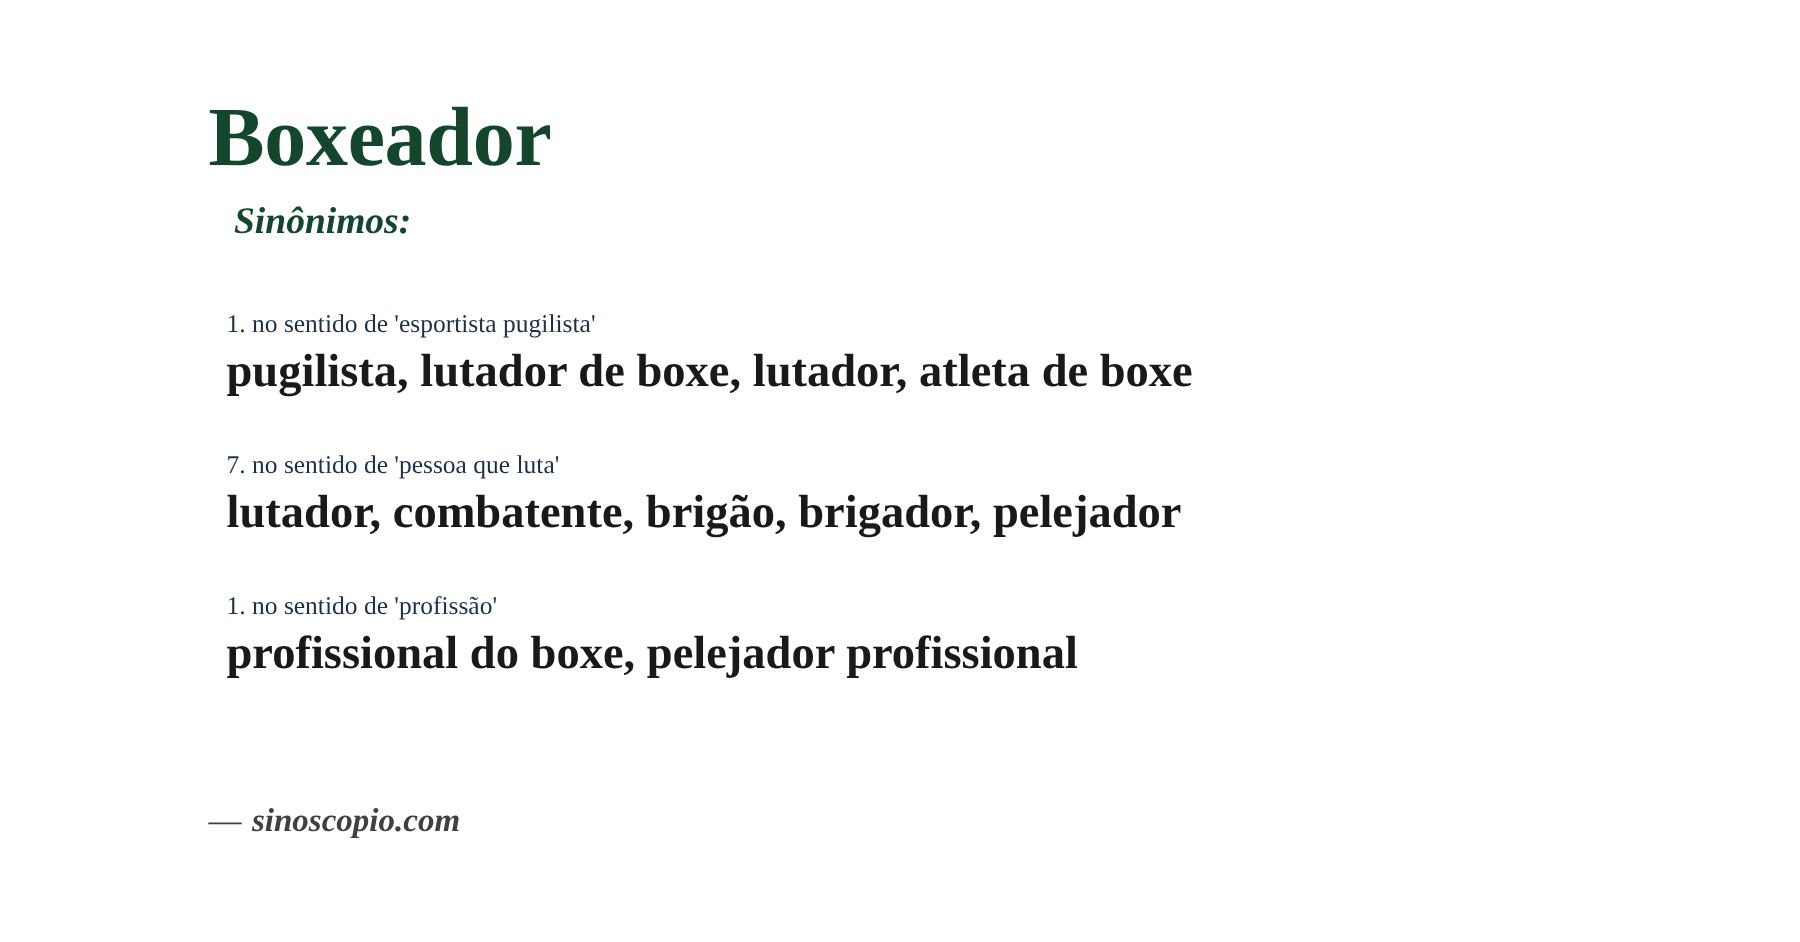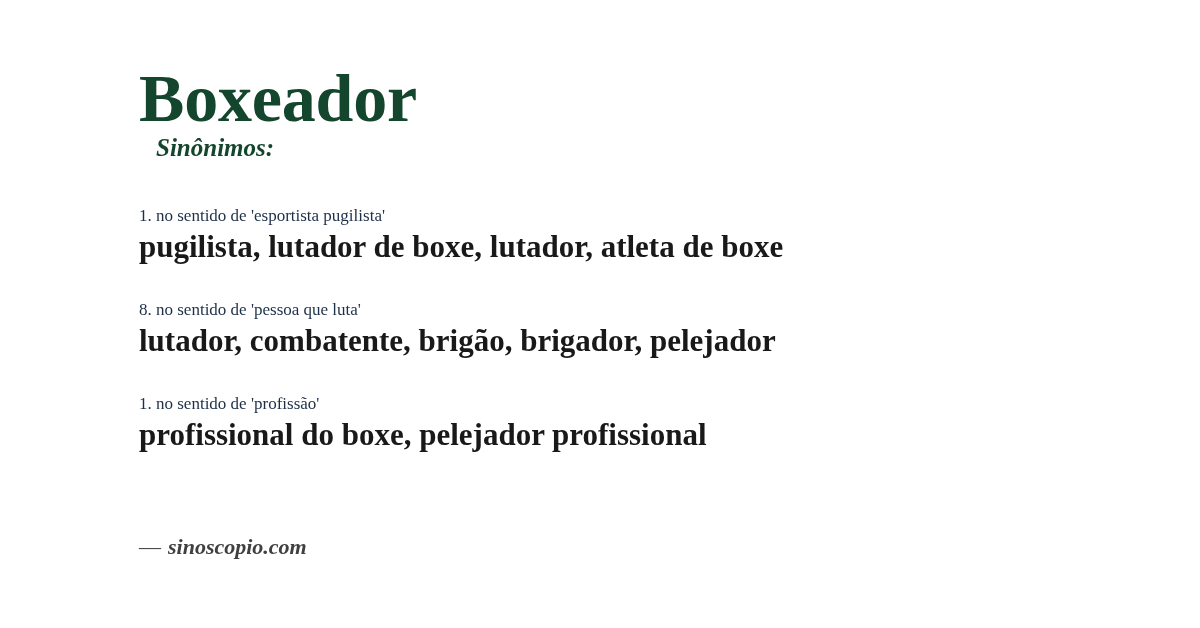--- a/index.html
+++ b/index.html
@@ -22,21 +22,21 @@
     box-sizing: border-box;
     padding: 0 0 0 139px;
   }
 
   .title {
     position: absolute;
     left: 139px;
     top: 62px;
     margin: 0;
     font-family: "Liberation Serif", "DejaVu Serif", serif;
-    font-size: 68px;
+    font-size: 56px;
     font-weight: bold;
     line-height: 1.08;
     letter-spacing: -0.2px;
     color: #14462e;
     white-space: nowrap;
   }
 
   .subtitle {
     position: absolute;
     left: 139px;
@@ -55,21 +55,21 @@
     position: absolute;
     left: 139px;
     top: 205px;
     width: 1000px;
     margin: 0;
     padding: 0;
     list-style: none;
   }
 
   .sense {
-    margin: 0 0 32px 0;
+    margin: 0 0 32px 12px;
     padding: 0;
   }
   .sense:last-child {
     margin-bottom: 0;
   }
 
   .sense-label {
     display: block;
     font-family: "Liberation Serif", "DejaVu Serif", serif;
     font-size: 17px;
@@ -118,21 +118,21 @@
   <h2 class="subtitle">Sinônimos:</h2>
 
   <ol class="senses">
 
     <li class="sense">
       <span class="sense-label">1. no sentido de 'esportista pugilista'</span>
       <span class="sense-synonyms">pugilista, lutador de boxe, lutador, atleta de boxe</span>
     </li>
 
     <li class="sense">
-      <span class="sense-label">8. no sentido de 'pessoa que luta'</span>
+      <span class="sense-label">7. no sentido de 'pessoa que luta'</span>
       <span class="sense-synonyms">lutador, combatente, brigão, brigador, pelejador</span>
     </li>
 
     <li class="sense">
       <span class="sense-label">1. no sentido de 'profissão'</span>
       <span class="sense-synonyms">profissional do boxe, pelejador profissional</span>
     </li>
 
   </ol>
 

